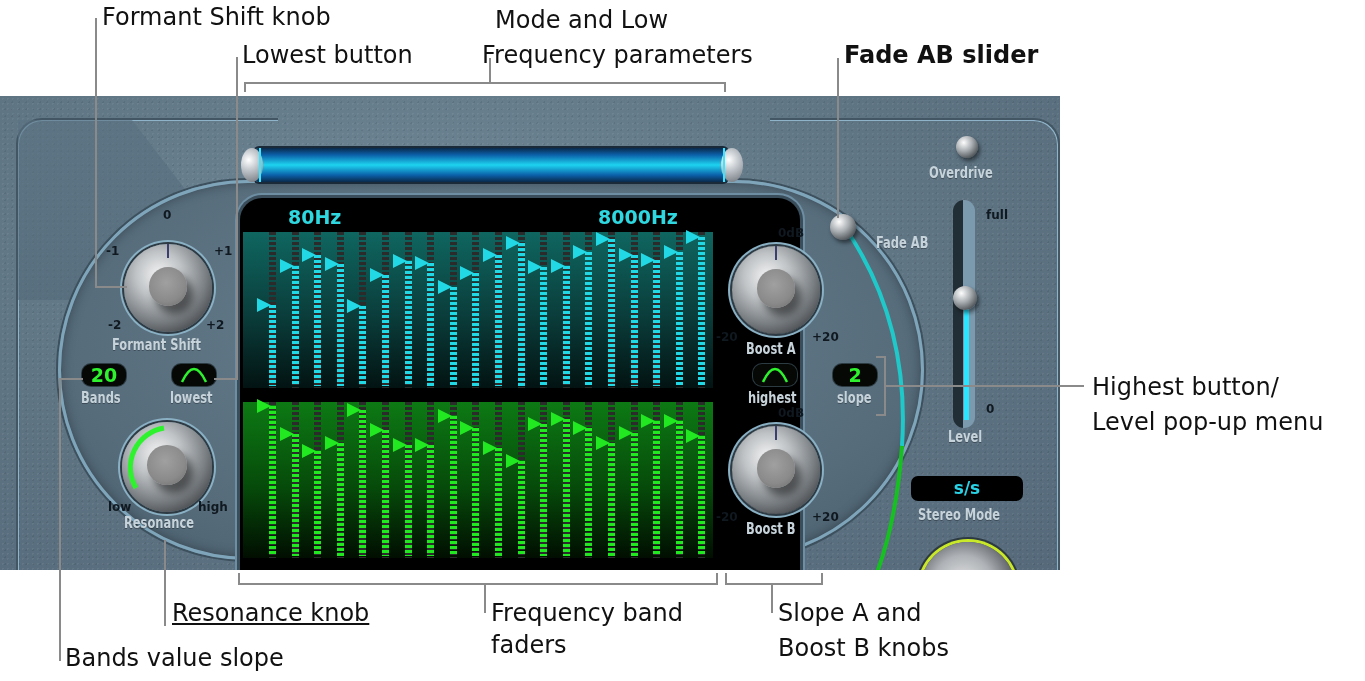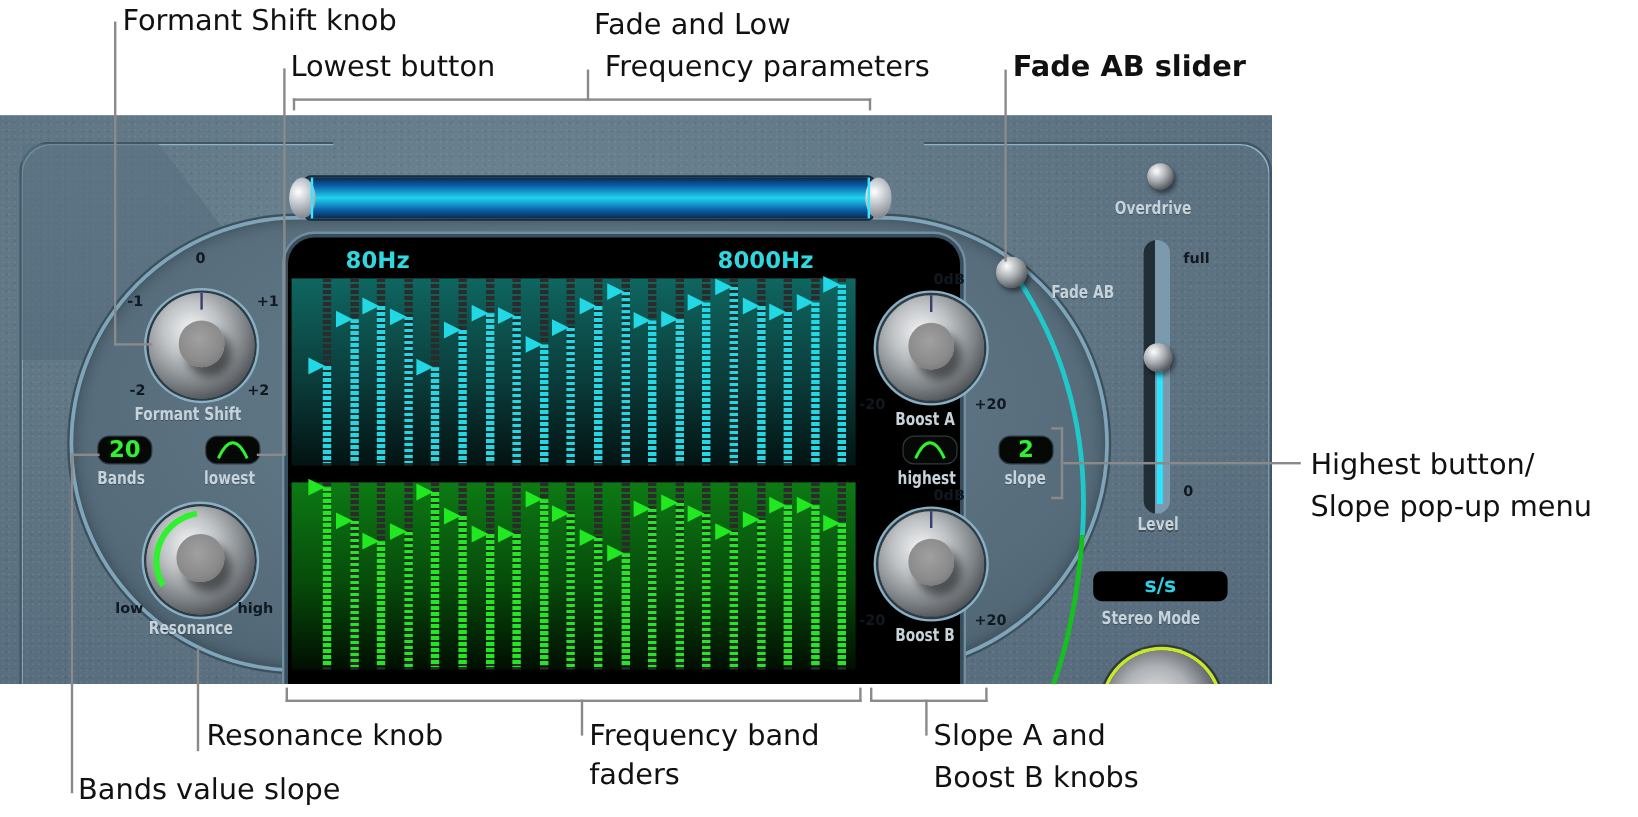--- a/index.html
+++ b/index.html
@@ -318,21 +318,21 @@
       </svg>
   </div>
   <span class="ctl-label" style="left:170px; top:293px;">lowest</span>
 
   <div class="knob" style="left:122px; top:326px; width:90px; height:90px;">
     <svg style="position:absolute;left:0;top:0;" width="90" height="90" viewBox="0 0 90 90">
         <path d="M42 6 A40 40 0 0 0 14 66" fill="none" stroke="#2ef22e" stroke-width="5"></path>
       </svg>
     <div class="cap"></div>
   </div>
-  <span class="scale-label" style="left:96px; top:404px;">low</span>
+  <span class="scale-label" style="left:108px; top:404px;">low</span>
   <span class="scale-label" style="left:198px; top:404px;">high</span>
   <span class="ctl-label" style="left:124px; top:418px;">Resonance</span>
 
   <div class="knob" style="left:732px; top:150px; width:88px; height:88px;">
     <div class="tick"></div>
     <div class="cap"></div>
   </div>
   <span class="scale-label" style="left:778px; top:130px;">0dB</span>
   <span class="scale-label" style="left:716px; top:234px;">-20</span>
   <span class="scale-label" style="left:812px; top:234px;">+20</span>
@@ -411,23 +411,23 @@
 <div class="line" style="left:716px; top:573px; width:2px; height:12px;"></div>
 <div class="line" style="left:484px; top:583px; width:2px; height:30px;"></div>
 
 <div class="line" style="left:725px; top:583px; width:98px; height:2px;"></div>
 <div class="line" style="left:725px; top:573px; width:2px; height:12px;"></div>
 <div class="line" style="left:821px; top:573px; width:2px; height:12px;"></div>
 <div class="line" style="left:771px; top:583px; width:2px; height:30px;"></div>
 
 <div class="callout-text" style="left:102px; top:0px;">Formant Shift knob</div>
 <div class="callout-text" style="left:242px; top:38px;">Lowest button</div>
-<div class="callout-text" style="left:495px; top:3px;">Fade and Low</div>
-<div class="callout-text" style="left:504px; top:38px;">Frequency parameters</div>
+<div class="callout-text" style="left:495px; top:3px;">Mode and Low</div>
+<div class="callout-text" style="left:482px; top:38px;">Frequency parameters</div>
 <div class="callout-text" style="left:844px; top:38px;font-weight:bold;">Fade AB slider</div>
 <div class="callout-text" style="left:1092px; top:370px;">Highest button/</div>
-<div class="callout-text" style="left:1092px; top:405px;">Slope pop-up menu</div>
-<div class="callout-text" style="left:172px; top:596px;">Resonance knob</div>
+<div class="callout-text" style="left:1092px; top:405px;">Level pop-up menu</div>
+<div class="callout-text" style="left:172px; top:596px;text-decoration:underline;">Resonance knob</div>
 <div class="callout-text" style="left:65px; top:641px;">Bands value slope</div>
 <div class="callout-text" style="left:491px; top:596px;">Frequency band</div>
 <div class="callout-text" style="left:491px; top:628px;">faders</div>
 <div class="callout-text" style="left:778px; top:596px;">Slope A and</div>
 <div class="callout-text" style="left:778px; top:631px;">Boost B knobs</div>
 
 </body></html>

